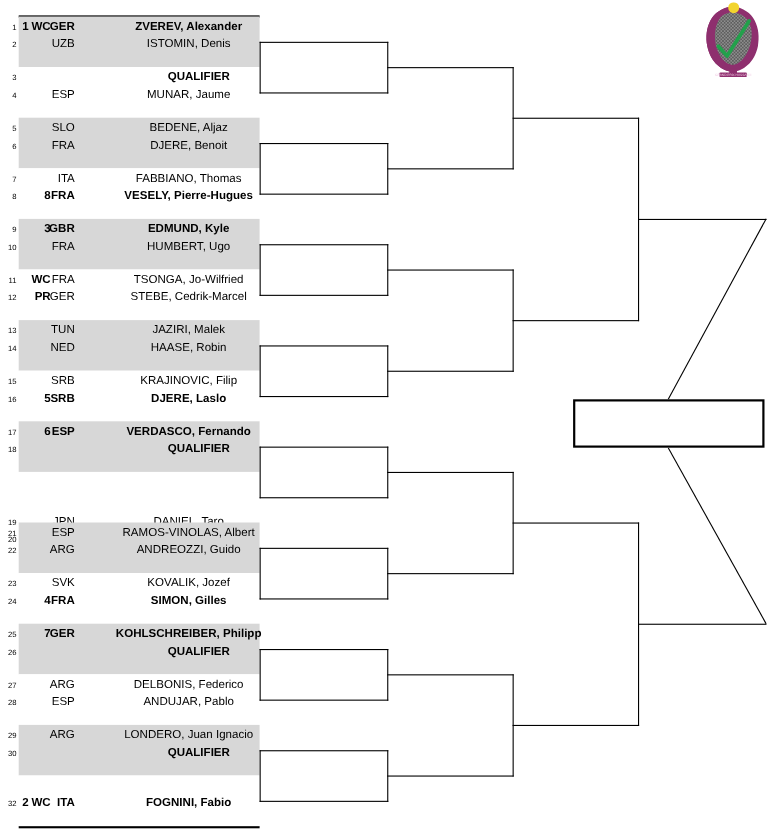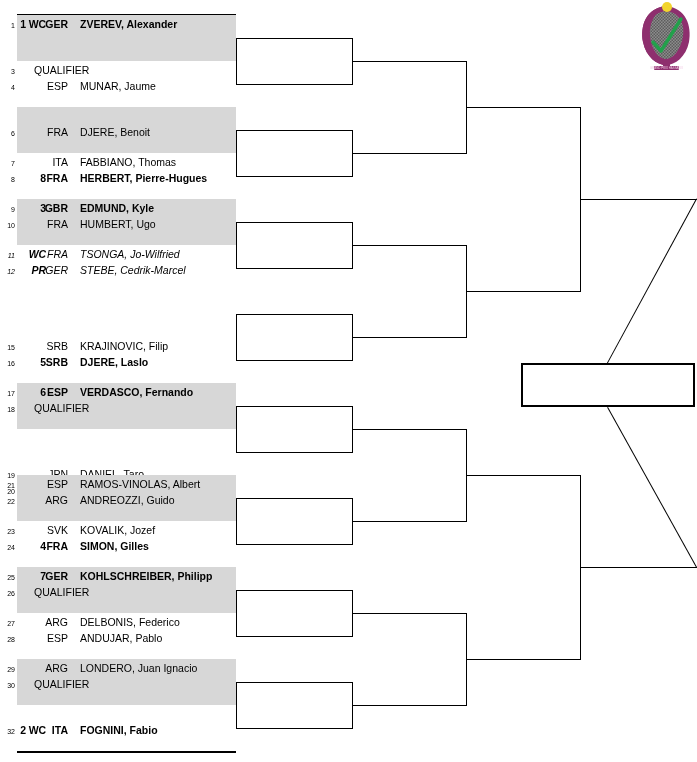--- a/index.html
+++ b/index.html
@@ -33,24 +33,24 @@
   .seed{
     position:absolute;left:17px;width:29px;text-align:right;
     font-size:10.5px;line-height:12px;top:2px;font-weight:bold;
     letter-spacing:-0.1px;
   }
   .ctry{
     position:absolute;left:34px;width:34px;text-align:right;
     font-size:10.5px;line-height:12px;top:2px;
   }
   .pname{
-    position:absolute;left:80px;width:163px;text-align:left;
+    position:absolute;left:90px;width:163px;text-align:center;
     font-size:10.5px;line-height:12px;top:2px;white-space:nowrap;
   }
-  .pname.centered{left:34px;width:175px;text-align:left;}
+  .pname.centered{left:34px;width:175px;text-align:right;font-weight:bold;}
   .bold{font-weight:bold;}
 
   
   .hrule{position:absolute;background:#000;height:1.6px;left:17px;width:219px;}
 
   
   .hl{position:absolute;background:#000;height:1.2px;}
   .vl{position:absolute;background:#000;width:1.2px;}
 
   
@@ -74,87 +74,114 @@
 
   <div id="players">
       <div class="pair shaded" style="top: 15px;">
         <div class="band"></div>
         <div class="prow r1">
           <span class="lnum">1</span>
           <span class="seed">1 WC</span>
           <span class="ctry bold">GER</span>
           <span class="pname bold">ZVEREV, Alexander</span>
         </div>
+        <div class="prow r2">
+          <span class="lnum">2</span>
+          <span class="seed"></span>
+          <span class="ctry">UZB</span>
+          <span class="pname">ISTOMIN, Denis</span>
+        </div>
       </div>
       <div class="pair plain" style="top: 61px;">
         <div class="band"></div>
         <div class="prow r1">
           <span class="lnum">3</span>
           <span class="seed"></span>
           <span class="pname centered">QUALIFIER</span>
         </div>
         <div class="prow r2">
           <span class="lnum">4</span>
           <span class="seed"></span>
           <span class="ctry">ESP</span>
           <span class="pname">MUNAR, Jaume</span>
         </div>
       </div>
       <div class="pair shaded" style="top: 107px;">
         <div class="band"></div>
+        <div class="prow r1">
+          <span class="lnum">5</span>
+          <span class="seed"></span>
+          <span class="ctry">SLO</span>
+          <span class="pname">BEDENE, Aljaz</span>
+        </div>
         <div class="prow r2">
           <span class="lnum">6</span>
           <span class="seed"></span>
           <span class="ctry">FRA</span>
           <span class="pname">DJERE, Benoit</span>
         </div>
       </div>
       <div class="pair plain" style="top: 153px;">
         <div class="band"></div>
         <div class="prow r1">
           <span class="lnum">7</span>
           <span class="seed"></span>
           <span class="ctry">ITA</span>
           <span class="pname">FABBIANO, Thomas</span>
         </div>
         <div class="prow r2">
           <span class="lnum">8</span>
           <span class="seed">8</span>
           <span class="ctry bold">FRA</span>
-          <span class="pname bold">HERBERT, Pierre-Hugues</span>
+          <span class="pname bold">VESELY, Pierre-Hugues</span>
         </div>
       </div>
       <div class="pair shaded" style="top: 199px;">
         <div class="band"></div>
         <div class="prow r1">
           <span class="lnum">9</span>
           <span class="seed">3</span>
           <span class="ctry bold">GBR</span>
           <span class="pname bold">EDMUND, Kyle</span>
         </div>
         <div class="prow r2">
           <span class="lnum">10</span>
           <span class="seed"></span>
           <span class="ctry">FRA</span>
           <span class="pname">HUMBERT, Ugo</span>
         </div>
       </div>
-      <div class="pair plain" style="top: 245px; font-style: italic;">
+      <div class="pair plain" style="top: 245px;">
         <div class="band"></div>
         <div class="prow r1">
           <span class="lnum">11</span>
           <span class="seed">WC</span>
           <span class="ctry">FRA</span>
           <span class="pname">TSONGA, Jo-Wilfried</span>
         </div>
         <div class="prow r2">
           <span class="lnum">12</span>
           <span class="seed">PR</span>
           <span class="ctry">GER</span>
           <span class="pname">STEBE, Cedrik-Marcel</span>
+        </div>
+      </div>
+      <div class="pair shaded" style="top: 291px;">
+        <div class="band"></div>
+        <div class="prow r1">
+          <span class="lnum">13</span>
+          <span class="seed"></span>
+          <span class="ctry">TUN</span>
+          <span class="pname">JAZIRI, Malek</span>
+        </div>
+        <div class="prow r2">
+          <span class="lnum">14</span>
+          <span class="seed"></span>
+          <span class="ctry">NED</span>
+          <span class="pname">HAASE, Robin</span>
         </div>
       </div>
       <div class="pair plain" style="top: 337px;">
         <div class="band"></div>
         <div class="prow r1">
           <span class="lnum">15</span>
           <span class="seed"></span>
           <span class="ctry">SRB</span>
           <span class="pname">KRAJINOVIC, Filip</span>
         </div>

